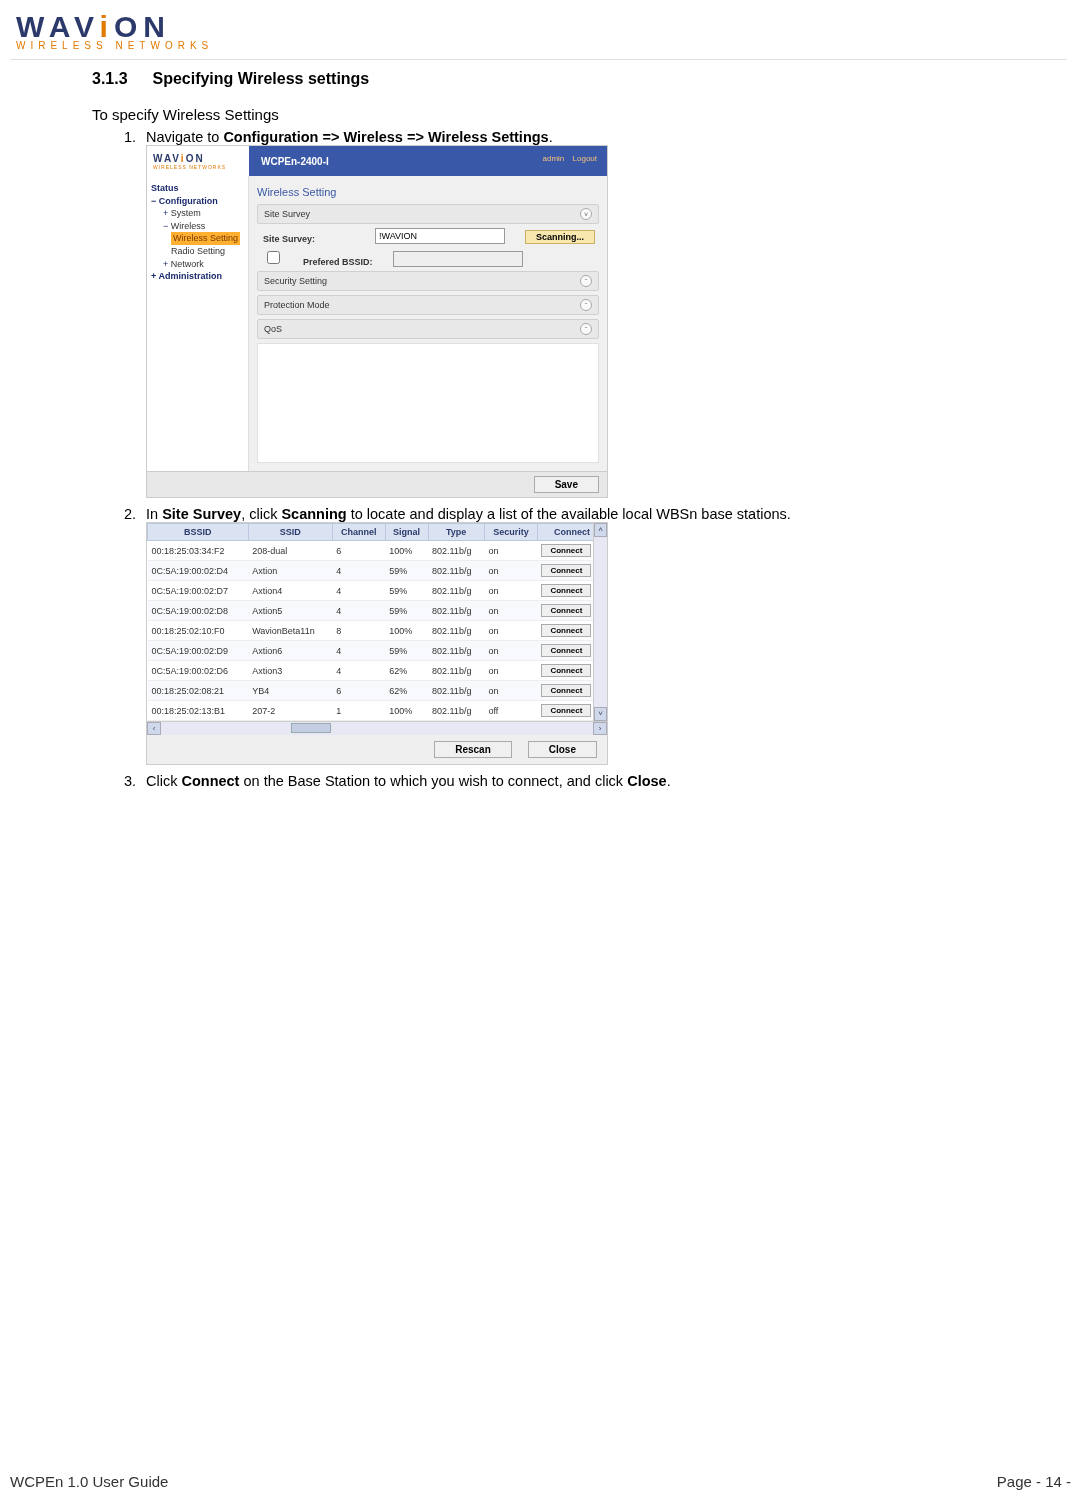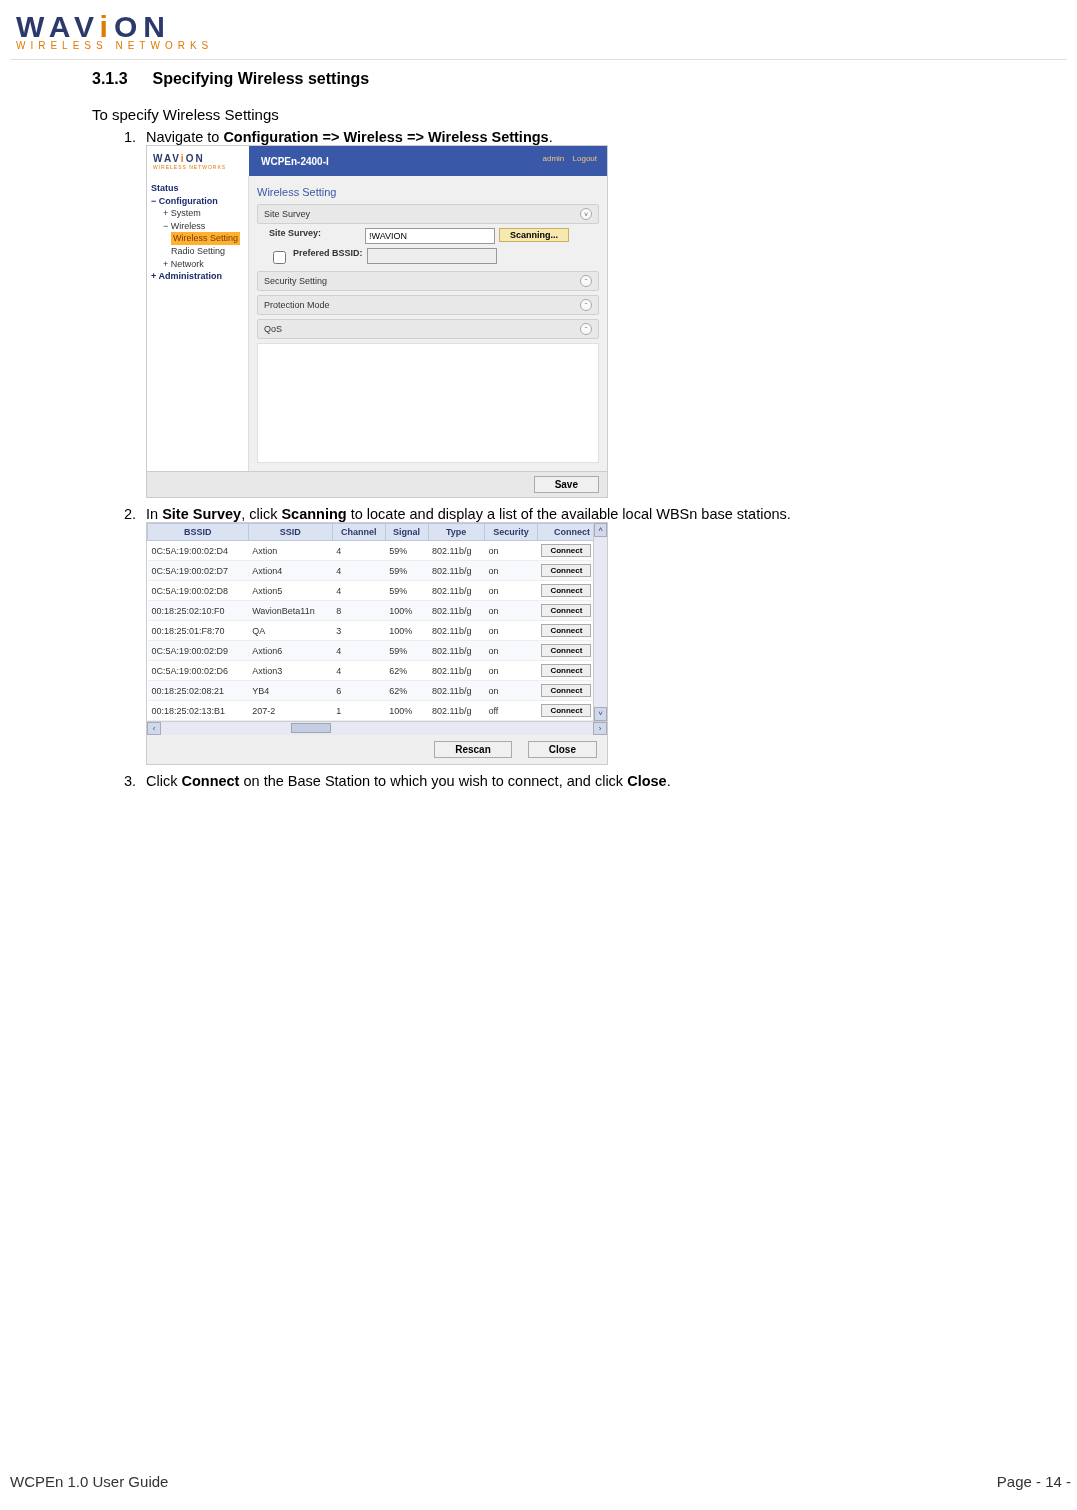--- a/index.html
+++ b/index.html
@@ -106,21 +106,21 @@
     justify-content: space-between;
     align-items: center;
     margin: 4px 0;
     border-radius: 2px;
   }
   .circ {
     width: 12px; height: 12px; border: 1px solid #aaa; border-radius: 50%;
     display: inline-flex; align-items: center; justify-content: center;
     font-size: 7px; color: #666; background: #fafafa;
   }
-  .form-row { display: flex; align-items: flex-start; gap: 4px; margin: 4px 0 4px 12px; font-size: 9px; }
+  .form-row { display: flex; align-items: flex-end; gap: 20px; margin: 4px 0 4px 6px; font-size: 9px; }
   .form-row .lbl { width: 92px; font-weight: 700; }
   .form-row input[type=text] { height: 16px; width: 130px; font-size: 9px; border: 1px solid #999; padding: 0 3px; }
   .btn-scan {
     background: #f7e8b0;
     border: 1px solid #c9b060;
     padding: 1px 10px;
     font-size: 9px;
     font-weight: 700;
     cursor: pointer;
   }
@@ -301,20 +301,29 @@
                     <th>SSID</th>
                     <th>Channel</th>
                     <th>Signal</th>
                     <th>Type</th>
                     <th>Security</th>
                     <th>Connect</th>
                   </tr>
                 </thead>
               <tbody id="tblbody">
                   <tr>
+                    <td>00:18:25:03:34:F2</td>
+                    <td>208-dual</td>
+                    <td>6</td>
+                    <td>100%</td>
+                    <td>802.11b/g</td>
+                    <td>on</td>
+                    <td><button class="connect-btn">Connect</button></td>
+                  </tr>
+                  <tr>
                     <td>0C:5A:19:00:02:D4</td>
                     <td>Axtion</td>
                     <td>4</td>
                     <td>59%</td>
                     <td>802.11b/g</td>
                     <td>on</td>
                     <td><button class="connect-btn">Connect</button></td>
                   </tr>
                   <tr>
                     <td>0C:5A:19:00:02:D7</td>
@@ -331,29 +340,20 @@
                     <td>4</td>
                     <td>59%</td>
                     <td>802.11b/g</td>
                     <td>on</td>
                     <td><button class="connect-btn">Connect</button></td>
                   </tr>
                   <tr>
                     <td>00:18:25:02:10:F0</td>
                     <td>WavionBeta11n</td>
                     <td>8</td>
-                    <td>100%</td>
-                    <td>802.11b/g</td>
-                    <td>on</td>
-                    <td><button class="connect-btn">Connect</button></td>
-                  </tr>
-                  <tr>
-                    <td>00:18:25:01:F8:70</td>
-                    <td>QA</td>
-                    <td>3</td>
                     <td>100%</td>
                     <td>802.11b/g</td>
                     <td>on</td>
                     <td><button class="connect-btn">Connect</button></td>
                   </tr>
                   <tr>
                     <td>0C:5A:19:00:02:D9</td>
                     <td>Axtion6</td>
                     <td>4</td>
                     <td>59%</td>

